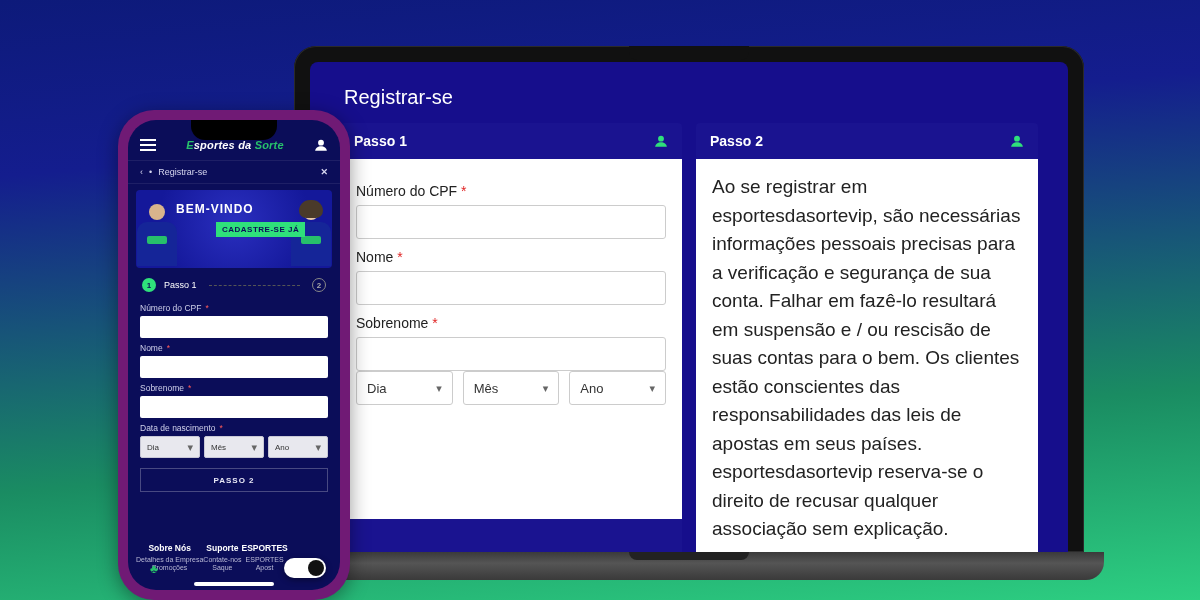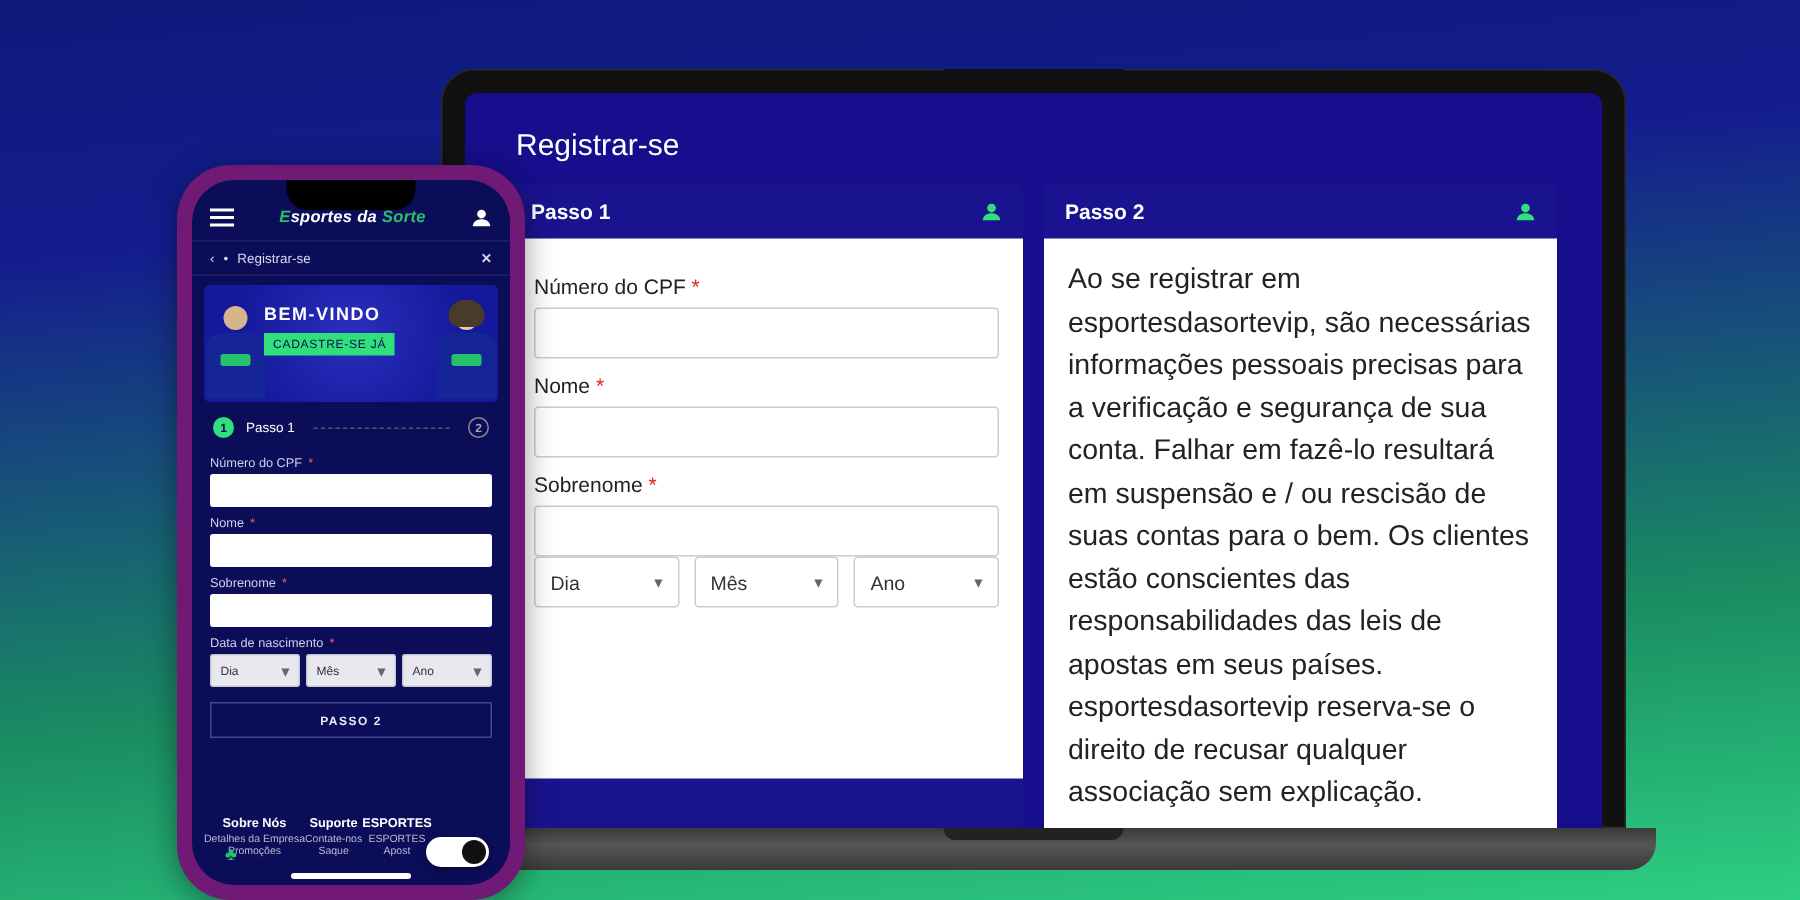--- a/index.html
+++ b/index.html
@@ -112,21 +112,21 @@
 
   .ph-hero{
     position:relative; height:78px; margin:6px 8px 0 8px;
     background: radial-gradient(circle at 50% 40%, #2a2fbf 0%, #14189a 70%);
     border-radius:4px; overflow:hidden;
   }
   .hero-text{ position:absolute; left:40px; top:12px; }
   .hero-welcome{ font-weight:700; font-size:12px; letter-spacing:1px; color:#fff;}
   .hero-cta{
     display:inline-block; margin-top:6px; background:#2fe07b; color:#0b0d59;
-    font-weight:400; font-size:8px; padding:3px 6px; letter-spacing:.5px;
+    font-weight:700; font-size:8px; padding:3px 6px; letter-spacing:.5px;margin-left:40px;
   }
   .hero-person{
     position:absolute; bottom:0; width:50px; height:70px;
   }
   .hero-person.left{ left:-4px; }
   .hero-person.right{ right:-4px; }
   .hp-head{ width:16px; height:16px; border-radius:50%; background:#d8b48c; margin:6px auto 0;}
   .hp-body{ width:40px; height:44px; background:#152598; border-radius:10px 10px 0 0; margin:2px auto 0; position:relative;}
   .hp-body::after{content:""; position:absolute; left:50%; top:14px; transform:translateX(-50%); width:20px; height:8px; background:#27c06b; border-radius:2px;}
   .hero-person.right .hp-head{ background:#e8c9a8;}

